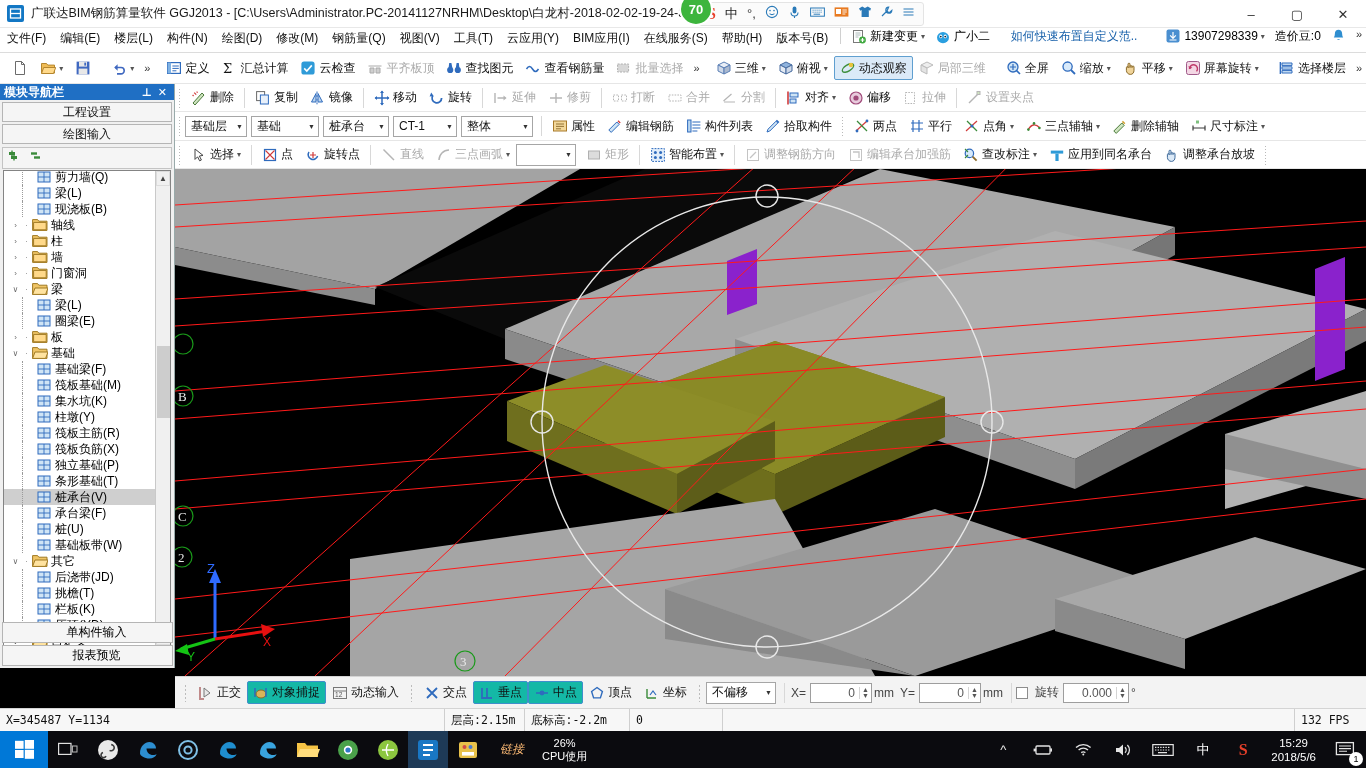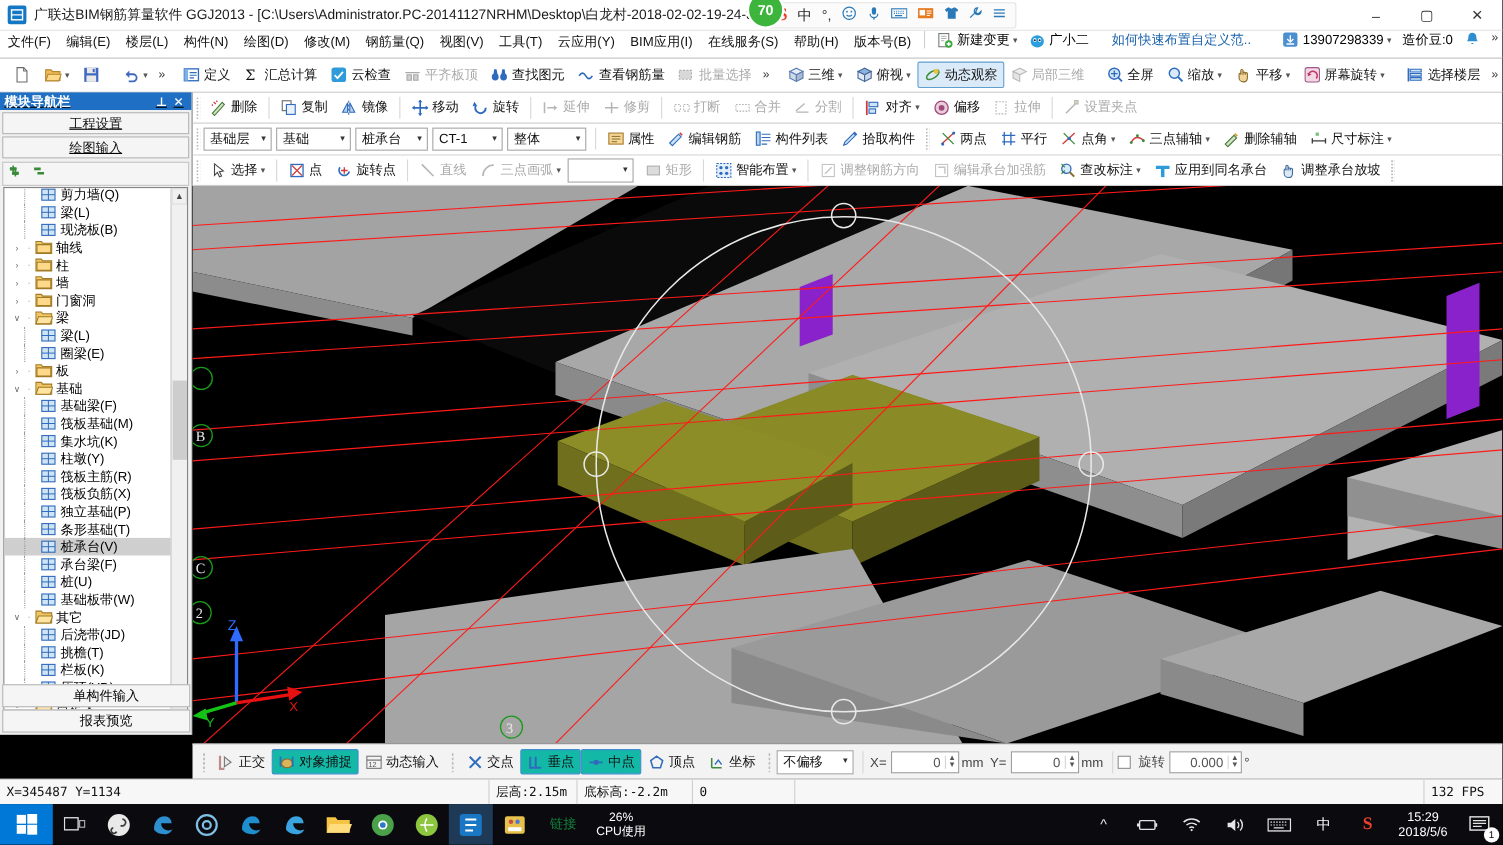--- a/index.html
+++ b/index.html
@@ -80,21 +80,21 @@
   .combo {
     height:21px; min-width:56px; border:1px solid #a6a6a6; background:#fff;
     display:flex; align-items:center; justify-content:space-between;
     padding:0 3px 0 5px; font-size:12px; color:#111; margin-right:4px;
   }
   .combo .cv { white-space:nowrap; }
   .combo .cc { font-size:7px; color:#333; margin-left:8px; }
 
   
   .leftpanel { position:absolute; left:0; top:84px; width:175px; height:584px;
-               background:#f0f0f0; border-right:1px solid #9aa;text-decoration:underline; }
+               background:#f0f0f0; border-right:1px solid #9aa; }
   .lp-header { height:16px; background:#1f6fc4; color:#fff; display:flex; align-items:center;
                padding:0 4px; font-size:12px; font-weight:bold; }
   .lp-header .sp { flex:1; }
   .lp-header span.b { font-size:11px; padding:0 3px; }
   .lp-btn { margin:2px 2px 0 2px; height:20px; background:#f5f5f5; border:1px solid #b5b5b5;
             display:flex; align-items:center; justify-content:center; font-size:12px; color:#111;}
   .lp-tools { margin:3px 2px 0 2px; height:22px; background:#f5f5f5; border:1px solid #c4c4c4;
               display:flex; align-items:center; gap:6px; padding-left:5px;}
   .tree { position:absolute; left:3px; top:86px; width:168px; height:476px;
           background:#fff; border:1px solid #848484; overflow:hidden; }
@@ -147,21 +147,21 @@
 
   
   .taskbar { position:absolute; left:0; top:731px; width:1366px; height:37px; background:#0b0b0f;
              display:flex; align-items:center; }
   .startbtn { width:48px; height:37px; background:#0078d7; display:flex; align-items:center;
               justify-content:center; }
   .tsearch { width:330px; height:37px; background:#ffffff; display:flex; align-items:center;
              padding:0 10px; gap:8px; }
   .tsearch .ph { flex:1; font-size:12px; color:#4a4a4a; }
   .tkicon { width:40px; height:37px; display:flex; align-items:center; justify-content:center; }
-  .traytext { color:#15803d; font-size:12px; }
+  .traytext { color:#fdba74; font-size:12px;font-style:italic; }
   .trayclock { color:#fff; font-size:11.5px; text-align:center; line-height:14px; padding:0 8px;}
   .cpu { color:#fff; font-size:11px; text-align:center; line-height:13px; }
 </style>
 </head>
 <body>
 
 <div id="app">
 
   <div class="titlebar">
     <div class="tb-appicon">

